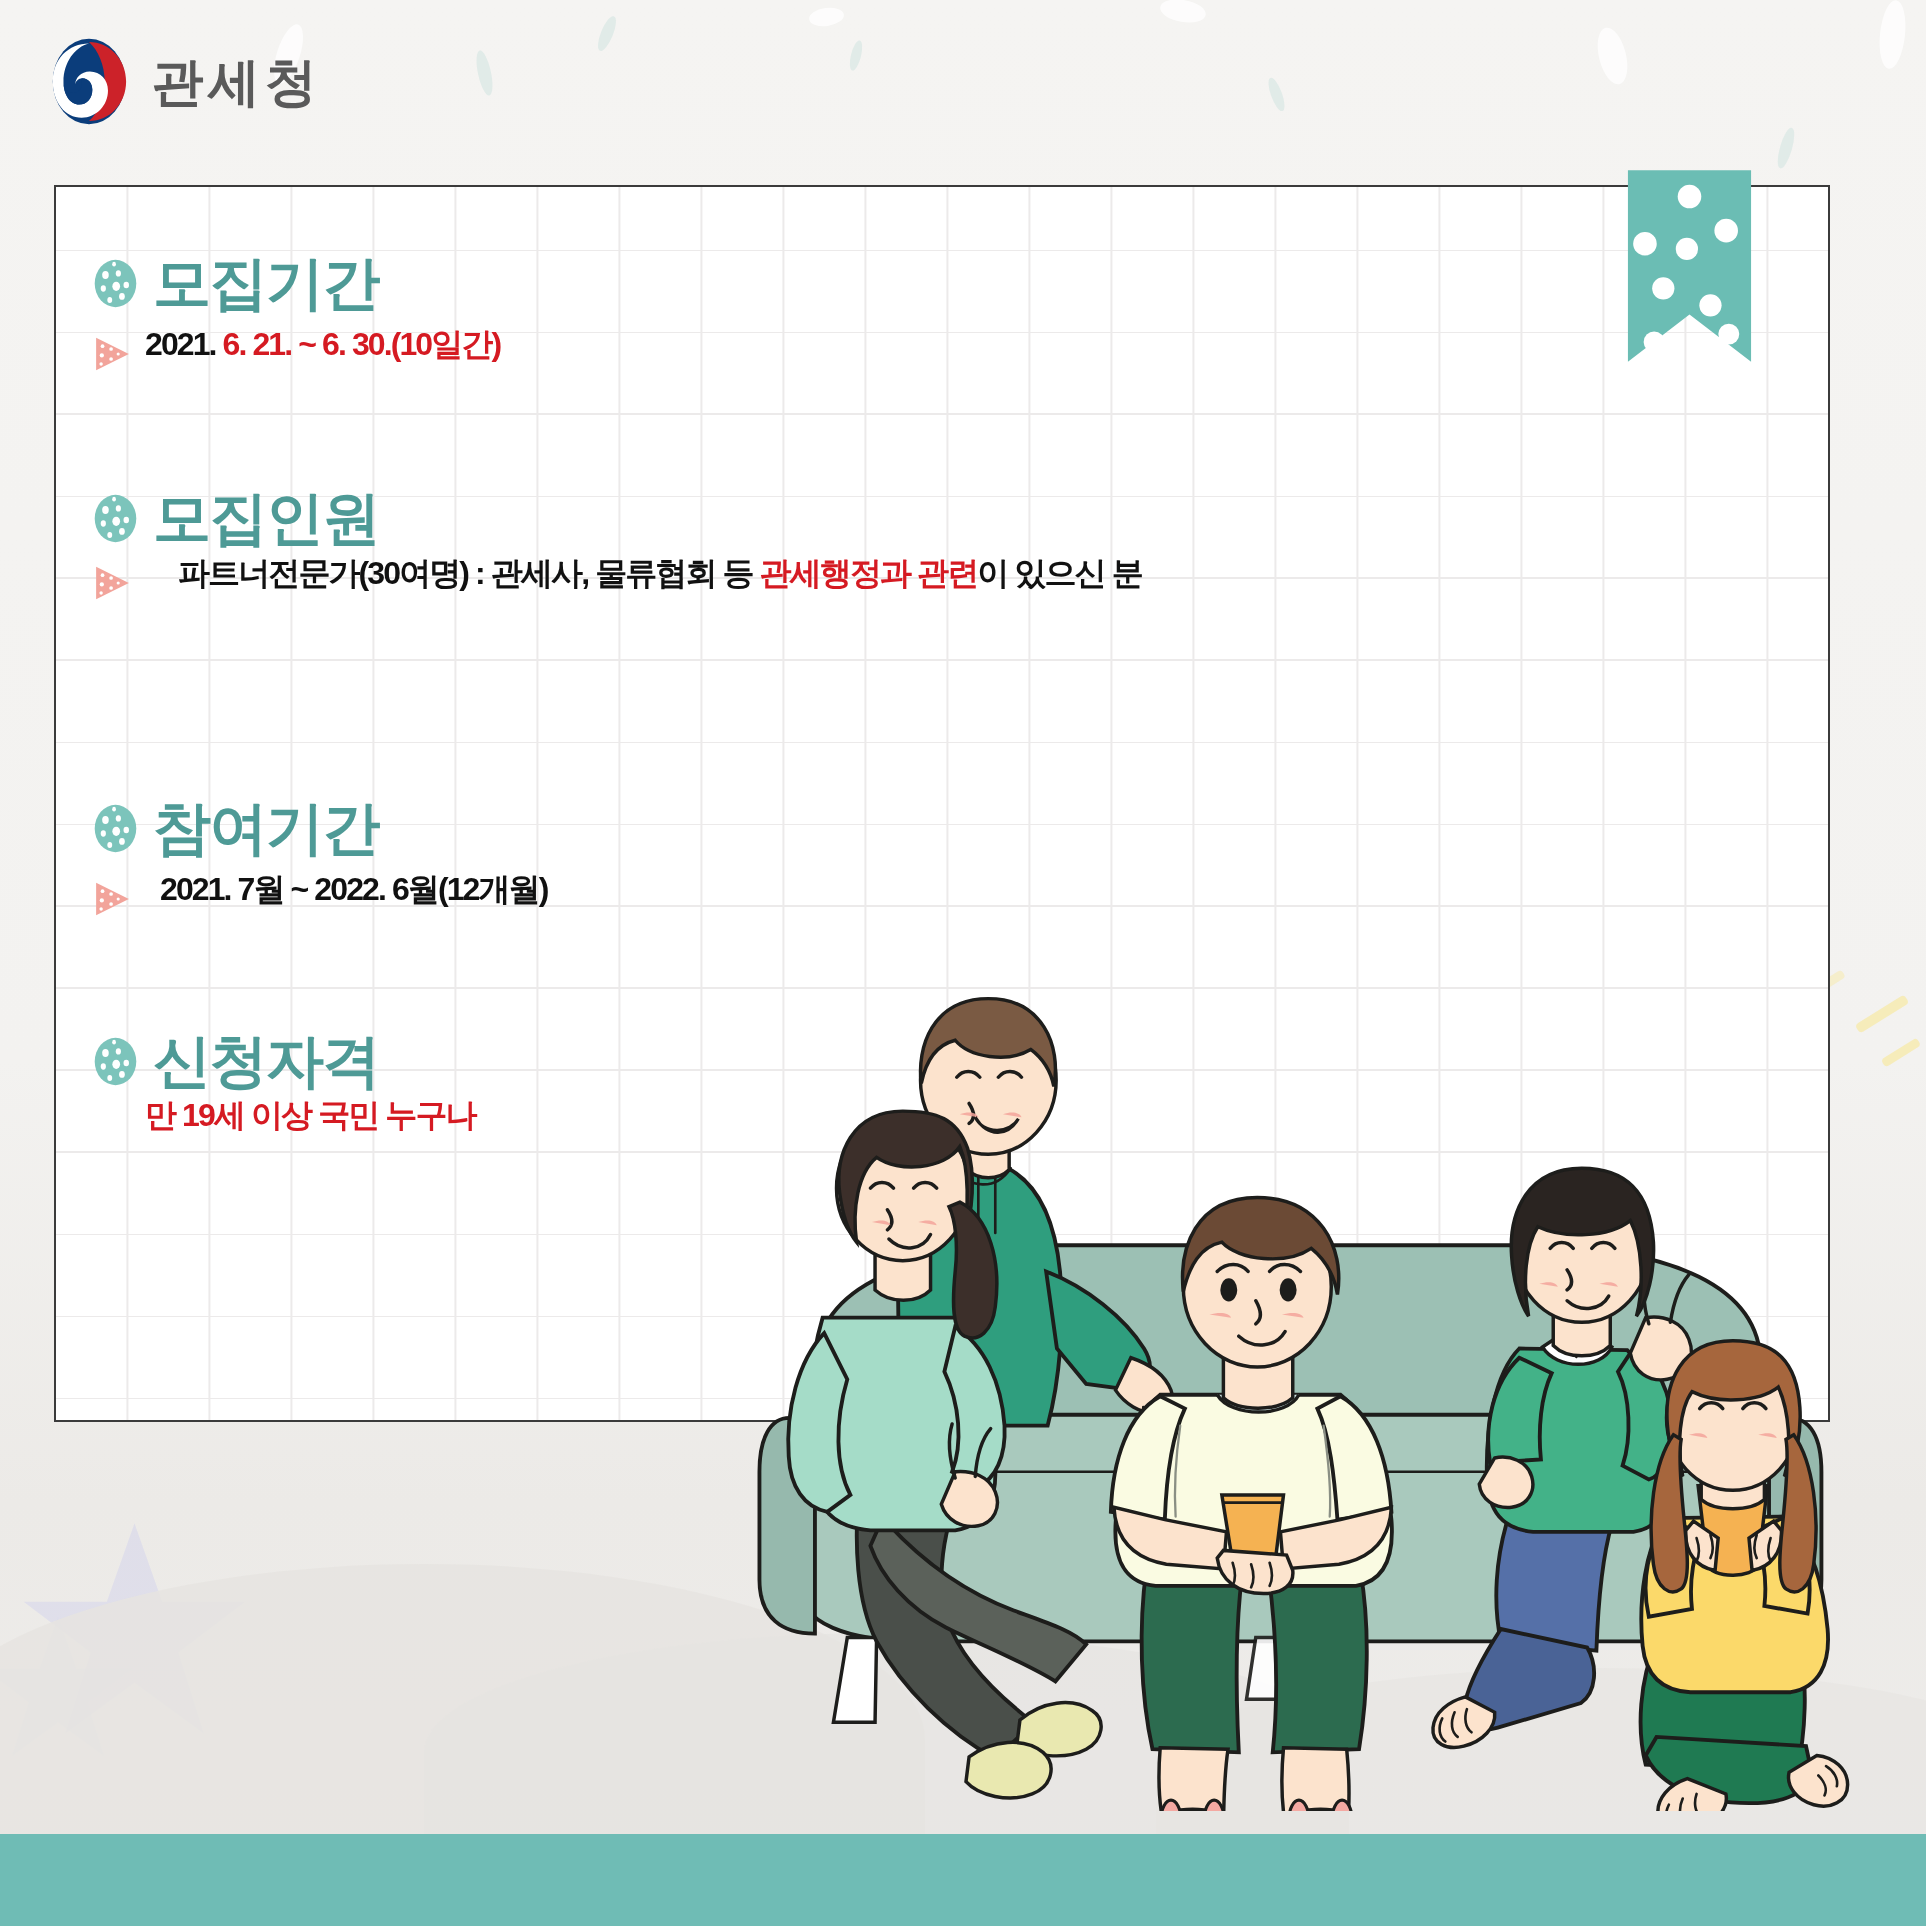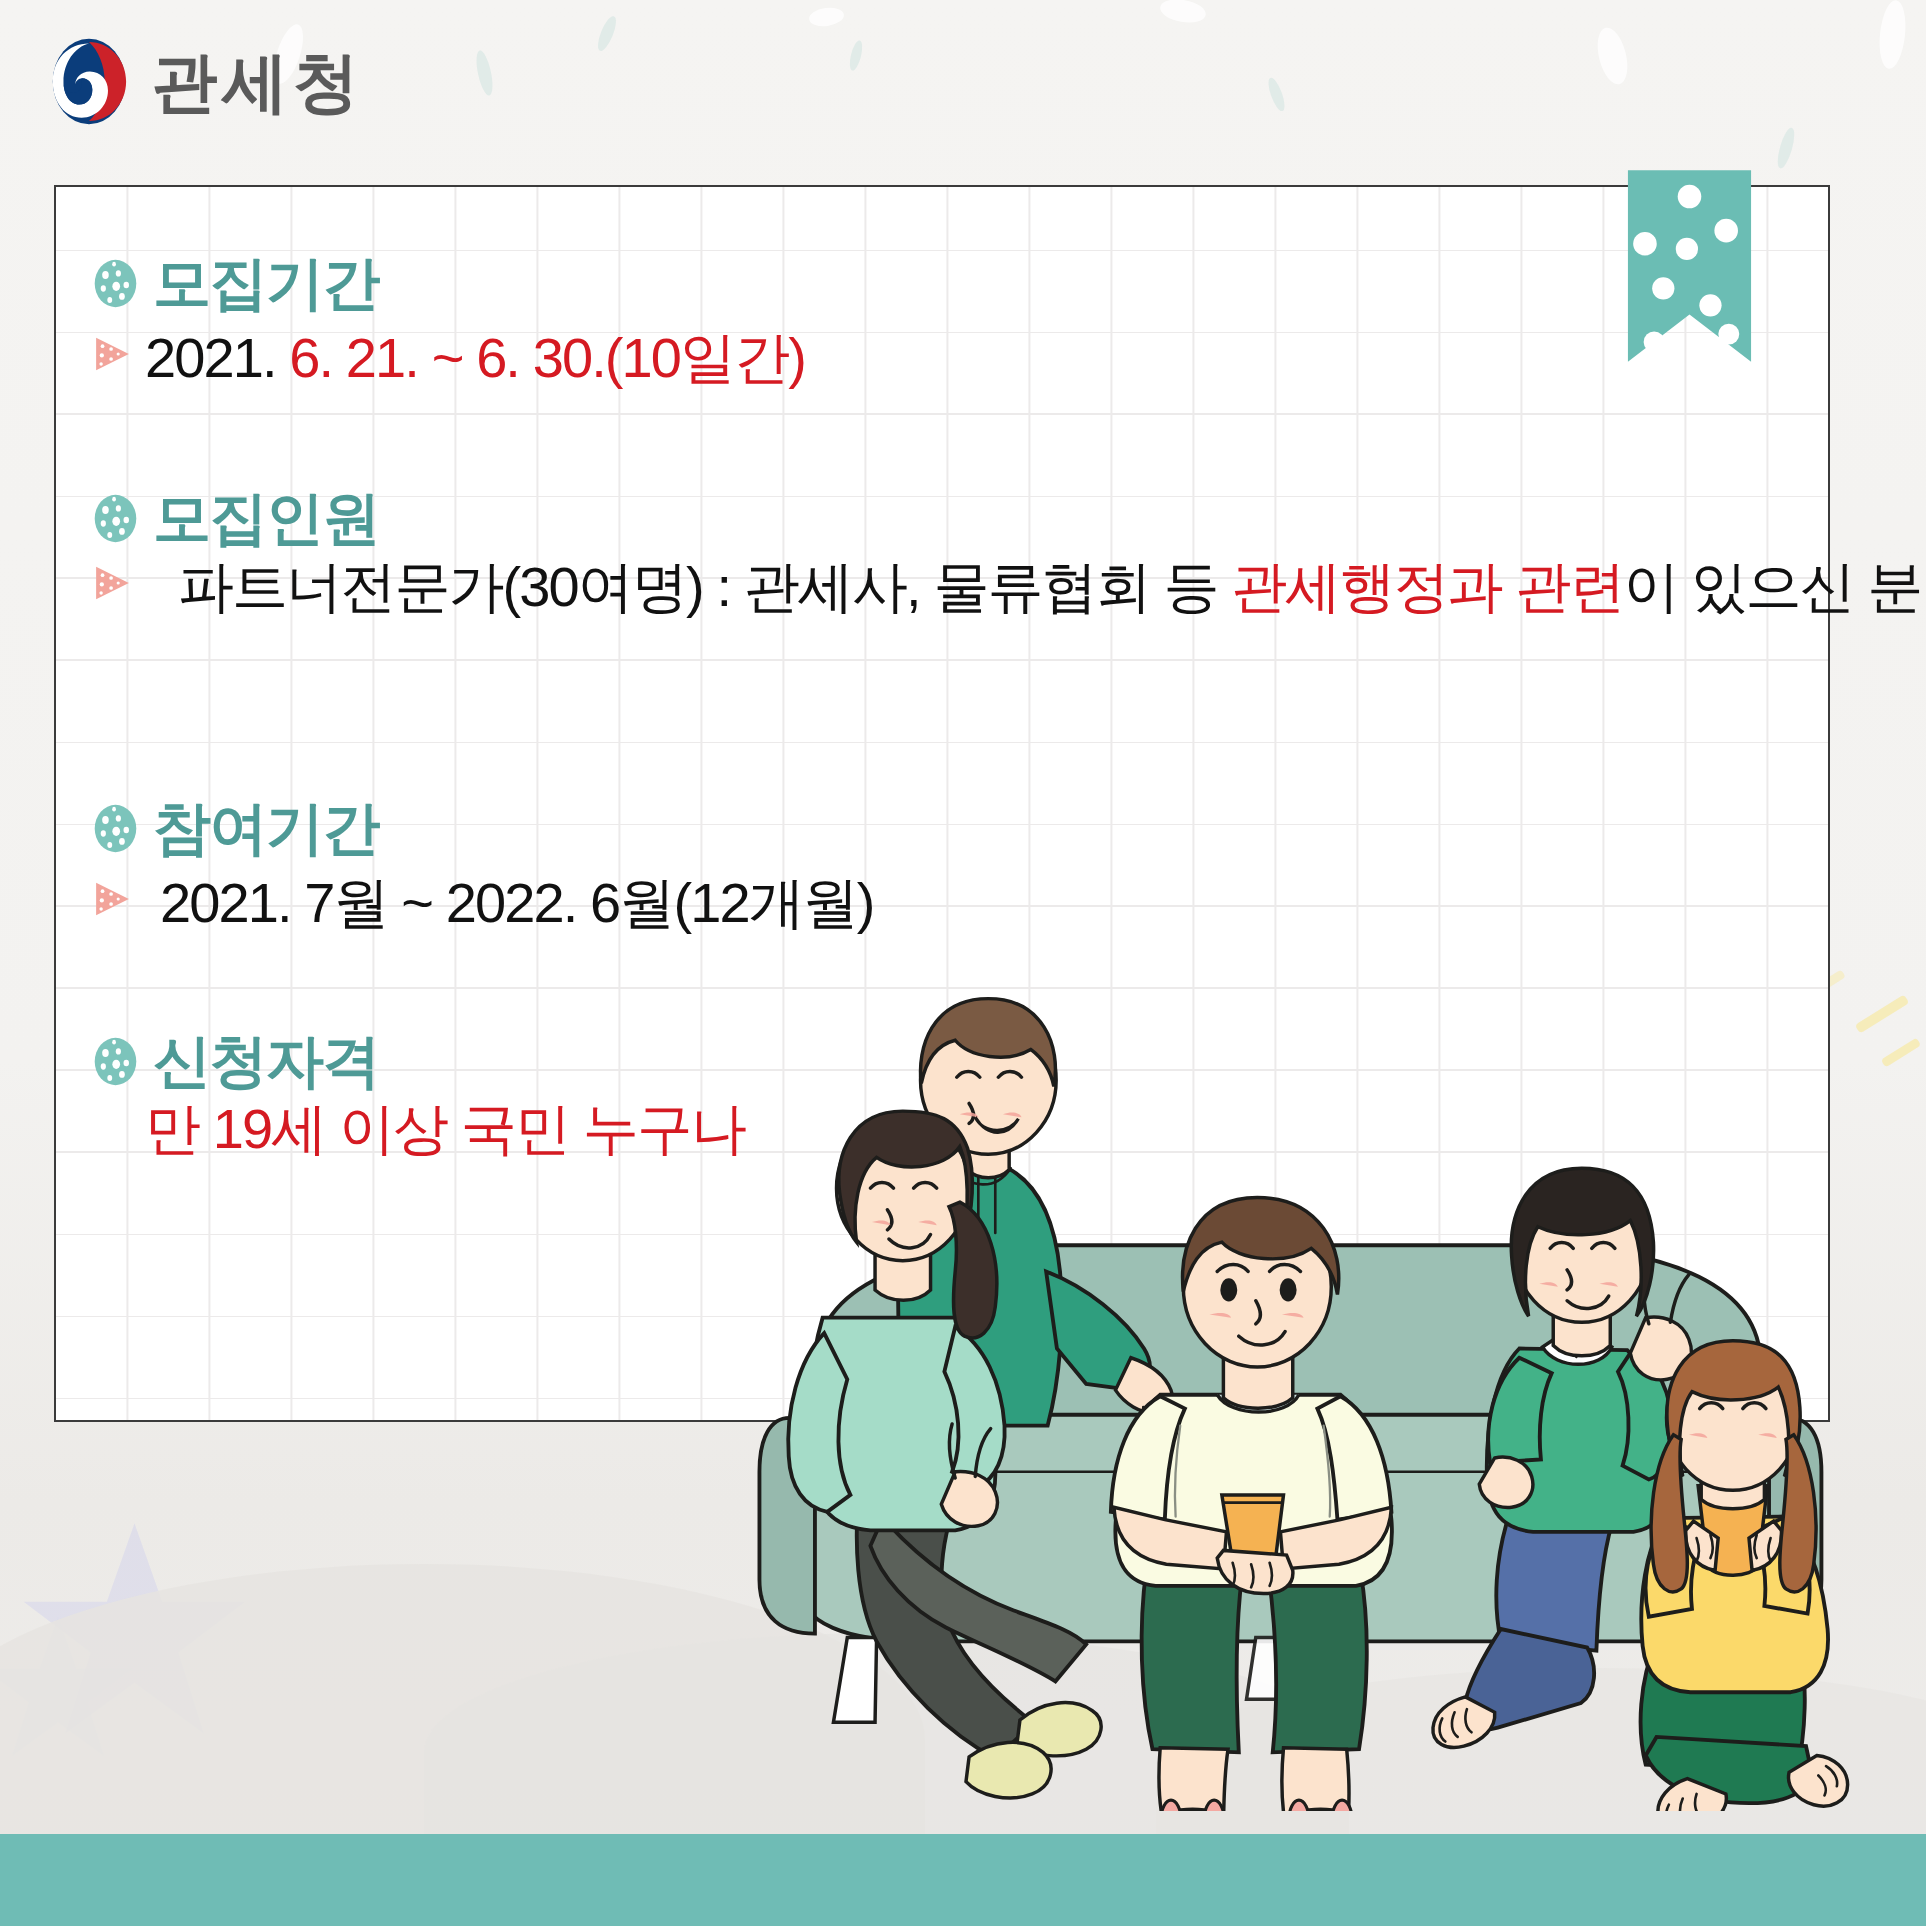--- a/index.html
+++ b/index.html
@@ -15,21 +15,21 @@
   .brush{position:absolute;background:#ffffff;opacity:.75;border-radius:50%;}
   .brush-teal{position:absolute;background:#cfe3e0;opacity:.55;border-radius:50%;}
   .brush-grey{position:absolute;background:#e6e4e1;border-radius:50%;}
   .star-deco{position:absolute;opacity:.55;}
   .ylw-deco{position:absolute;background:#f7e9a8;opacity:.75;}
 
   
   .header{position:absolute;left:0;top:0;width:1926px;height:169px;}
   .logo-wrap{position:absolute;left:50px;top:37px;display:flex;align-items:center;gap:18.5px;}
   .logo-mark{width:83px;height:89px;}
-  .logo-text{font-size:66px;font-weight:700;color:#5a5a5a;letter-spacing:4.6px;
+  .logo-text{font-size:52px;font-weight:700;color:#5a5a5a;letter-spacing:4.6px;
     line-height:1;white-space:nowrap;}
 
   
   .card{position:absolute;left:54px;top:185px;width:1776px;height:1237px;
     border:2.7px solid #3b3b3b;background:#ffffff;box-sizing:border-box;overflow:hidden;}
   .grid{position:absolute;inset:0;
     background-image:
       linear-gradient(to right,#eceaea 1.9px,transparent 1.9px),
       linear-gradient(to bottom,#eceaea 1.9px,transparent 1.9px);
     background-size:82px 82px;background-position:-11.6px -20px;}
@@ -39,21 +39,21 @@
 
   
   .content{position:absolute;left:0;top:0;width:100%;height:100%;z-index:4;}
   .block{position:absolute;left:94px;}
   .head-row{display:flex;align-items:center;gap:16px;}
   .dot-bullet{width:43px;height:49px;flex:0 0 auto;}
   .head-txt{font-size:58px;font-weight:700;color:#4e9a96;letter-spacing:-1.5px;
     line-height:1;white-space:nowrap;}
   .item-row{display:flex;align-items:flex-start;gap:14px;}
   .tri-bullet{width:37px;height:36px;flex:0 0 auto;margin-top:9.2px;}
-  .item-txt{font-size:56px;font-weight:400;color:#111111;letter-spacing:-1.9px;
+  .item-txt{font-size:32px;font-weight:700;color:#111111;letter-spacing:-1.9px;
     line-height:1.12;white-space:nowrap;}
   .rd{color:#d51a22;}
   .indent{margin-left:51px;}
 
   
   .illus{position:absolute;left:724px;top:886px;width:1156px;height:925px;z-index:8;}
 
   
   .bottombar{position:absolute;left:0;top:1834px;width:1926px;height:92px;background:#6fbcb5;}
 </style>

